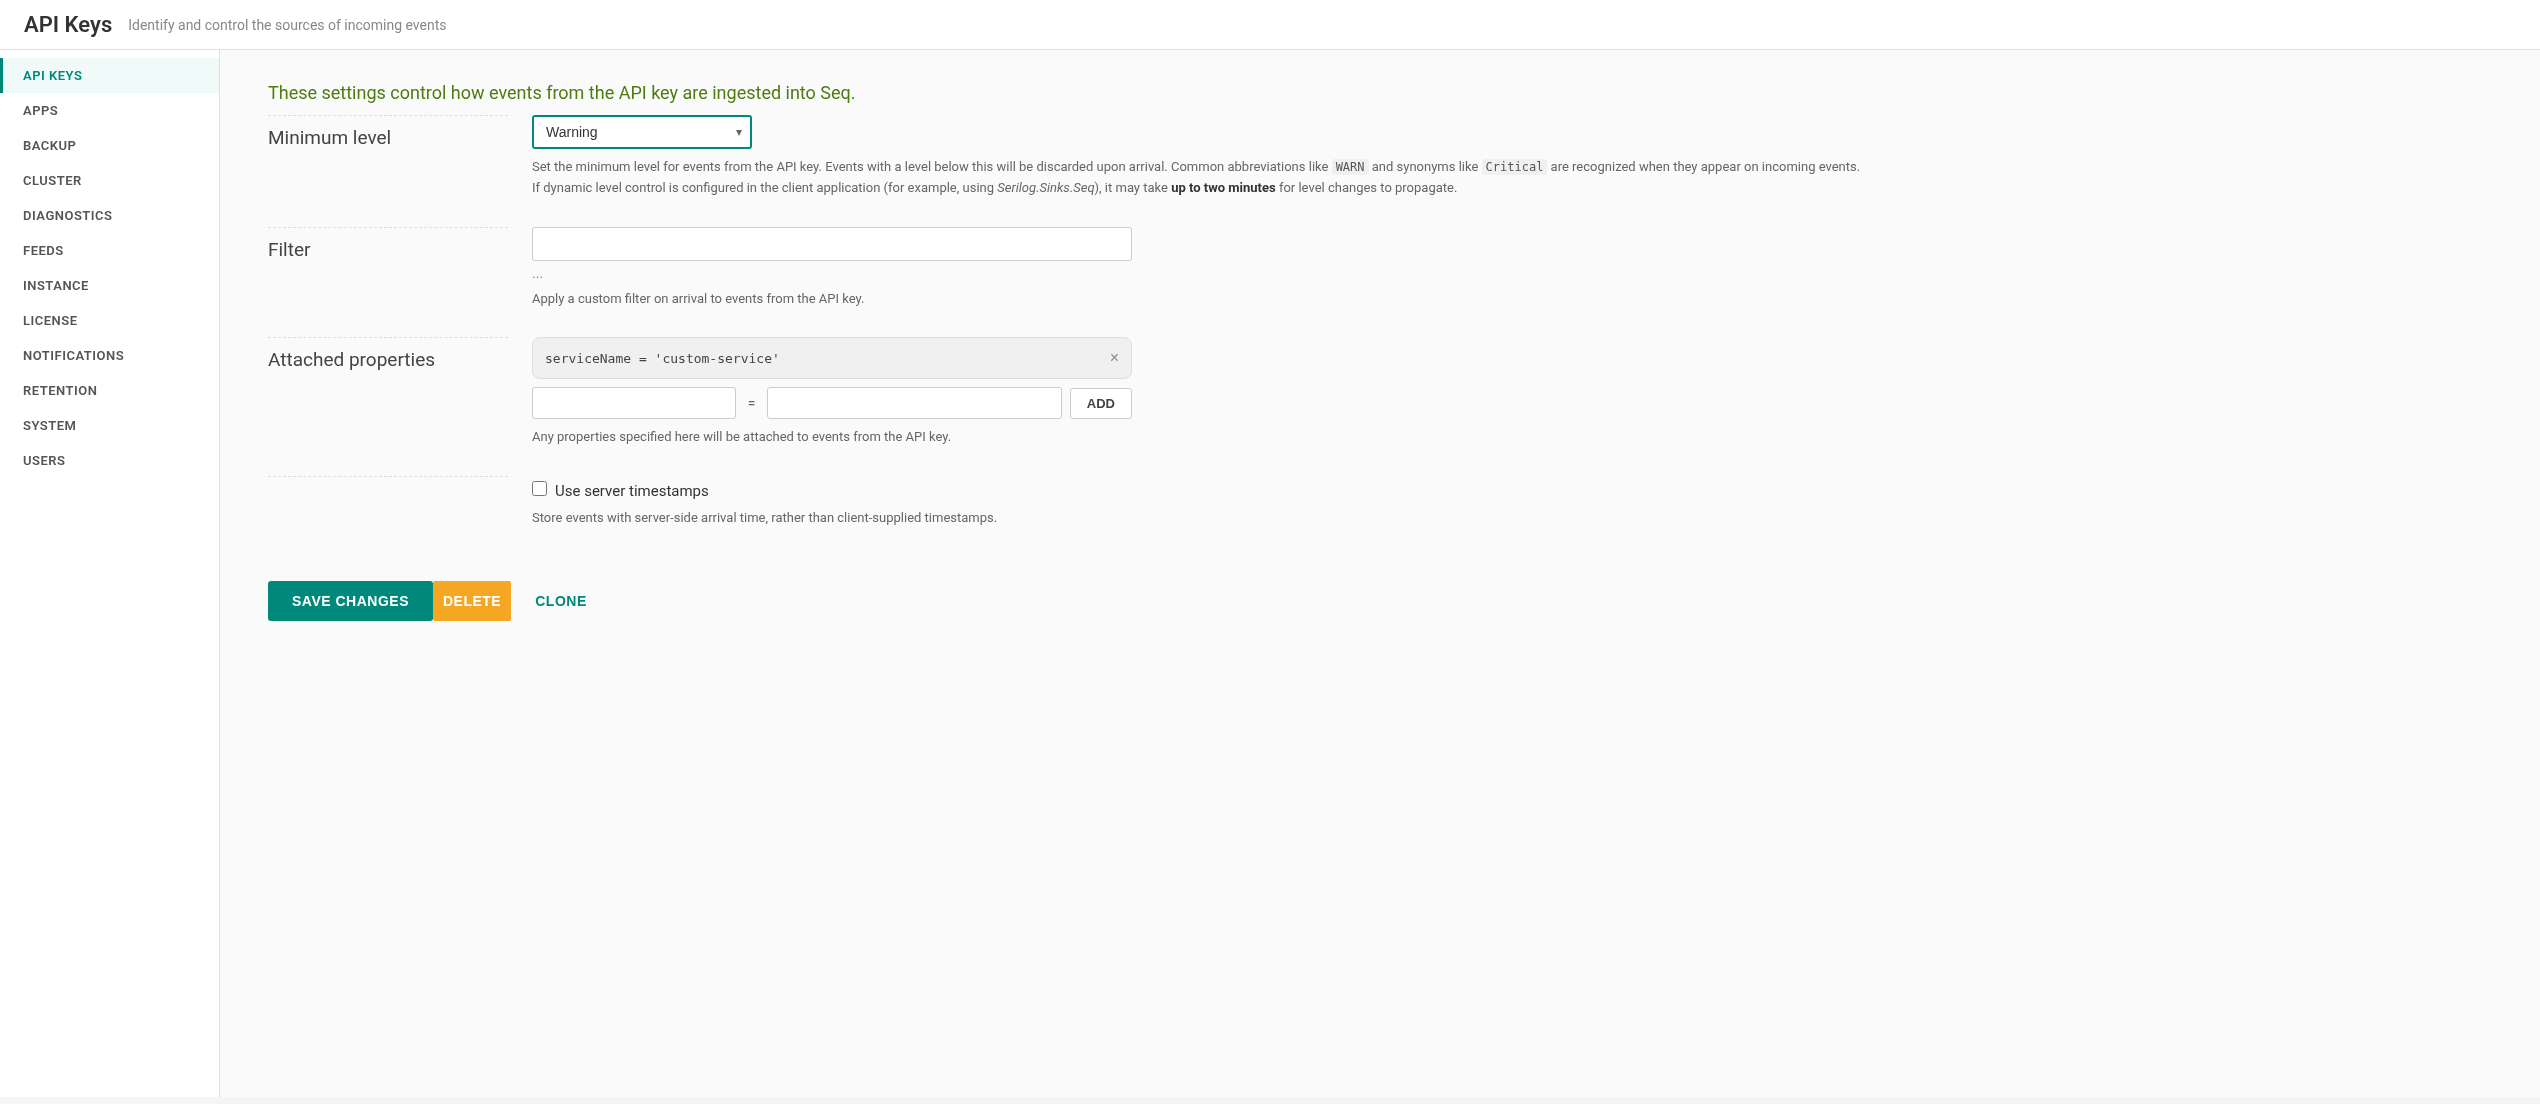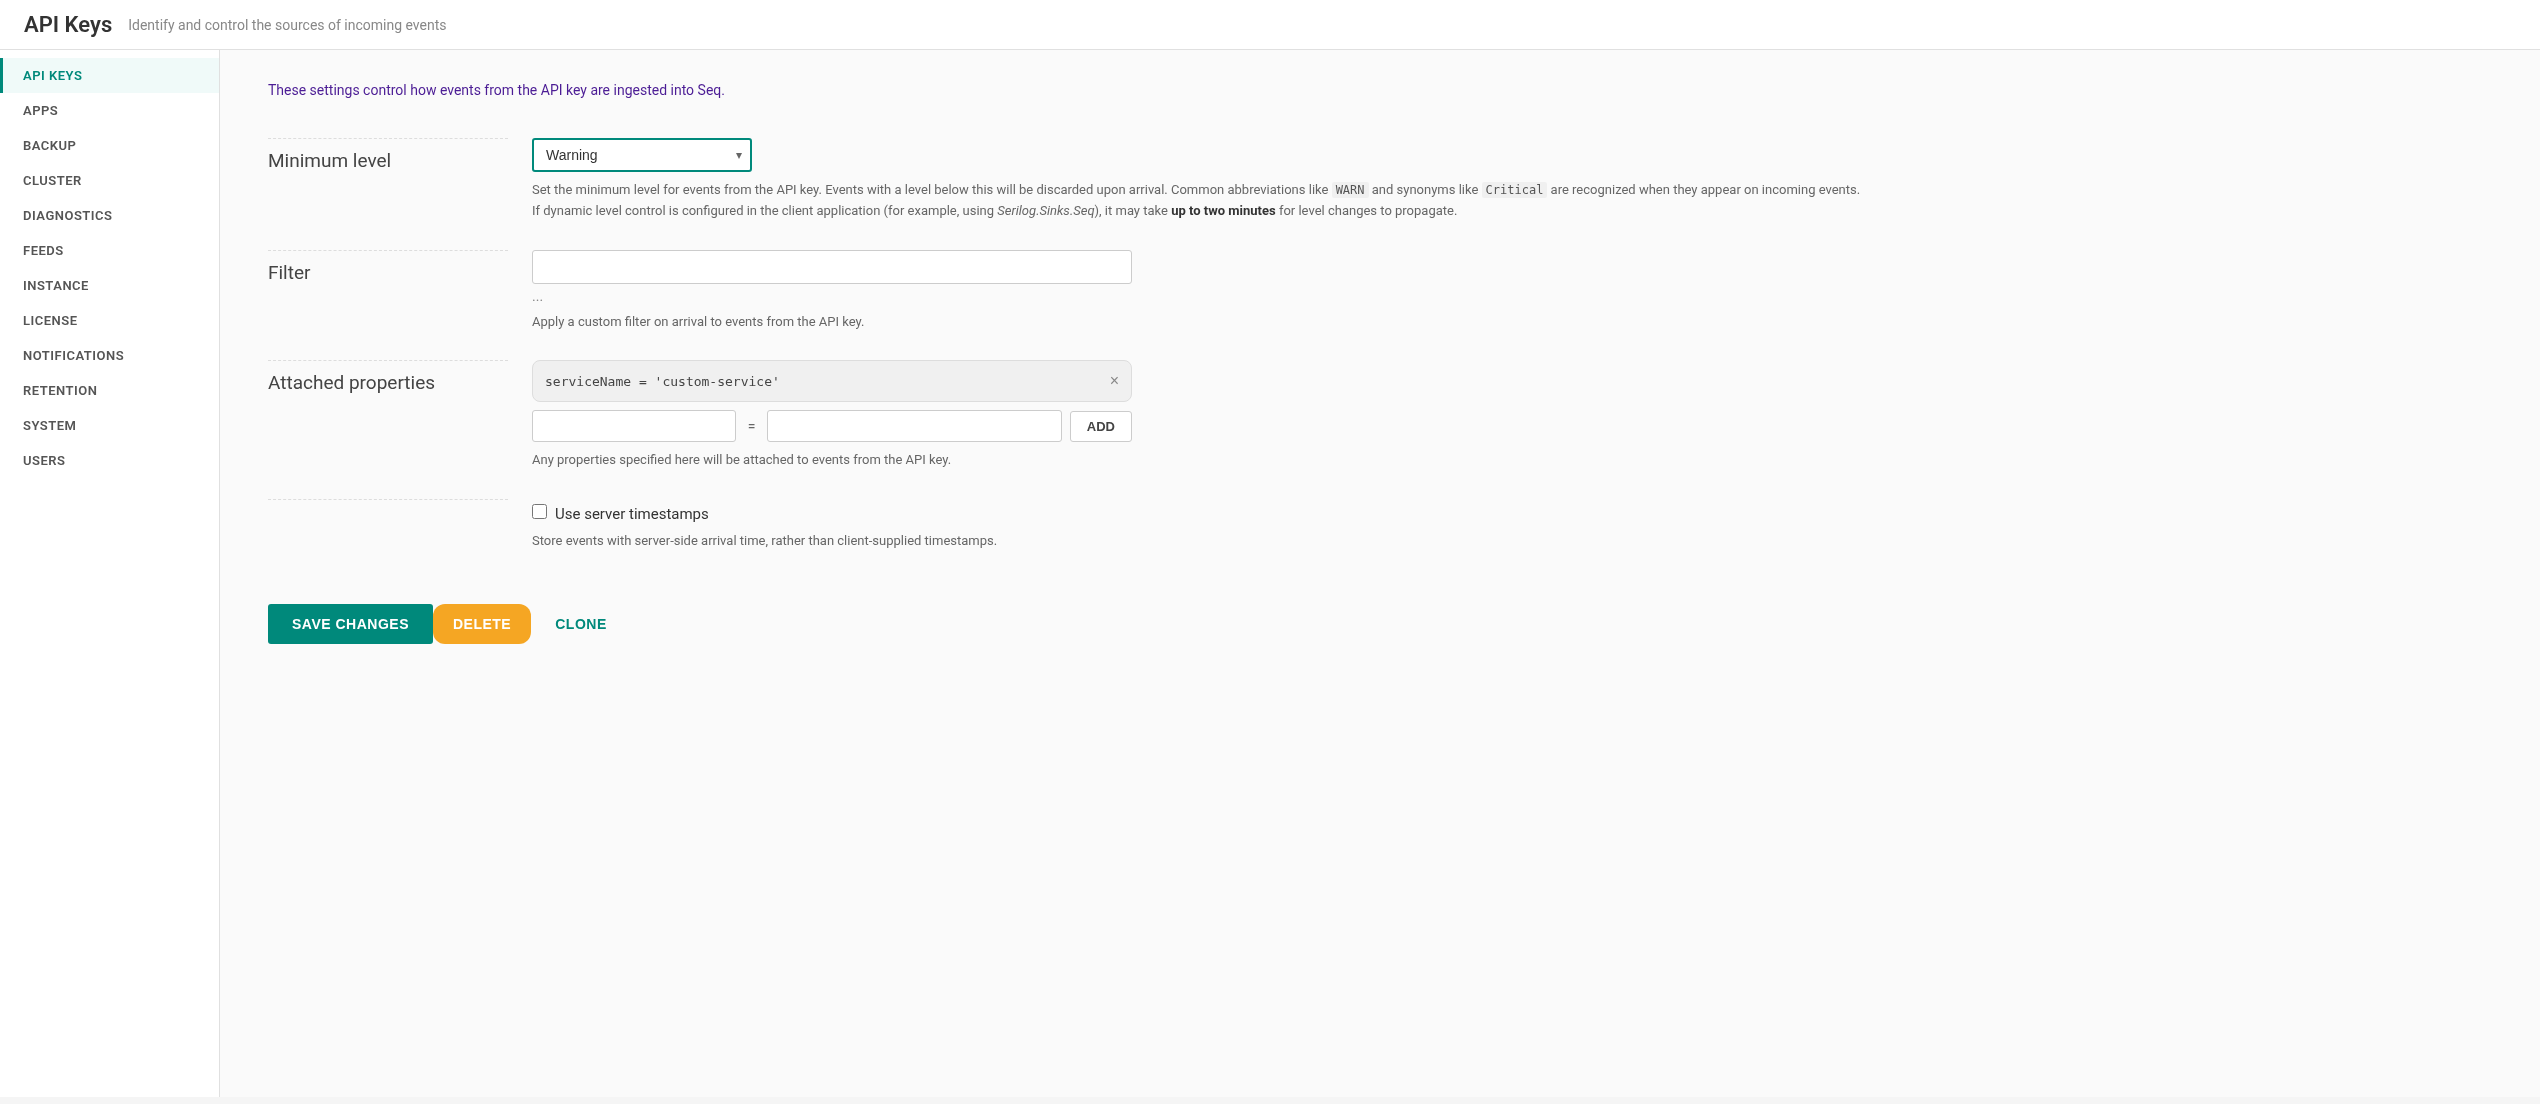--- a/index.html
+++ b/index.html
@@ -53,23 +53,23 @@
     }
 
     .main-content {
       flex: 1;
       padding: 32px 48px;
       background: #fafafa;
       overflow-y: auto;
     }
 
     .settings-description {
-      font-size: 14px;
-      color: #4c1d95;
-      margin-bottom: 40px;
+      font-size: 18px;
+      color: #4d7c0f;
+      margin-bottom: 12px;
     }
 
     .form-section {
       display: flex;
       margin-bottom: 28px;
       align-items: flex-start;
     }
     .form-label {
       width: 240px;
       flex-shrink: 0;
@@ -239,25 +239,25 @@
       color: #fff;
       border: none;
       border-radius: 3px;
       font-size: 14px;
       font-weight: 700;
       letter-spacing: 0.5px;
       cursor: pointer;
       text-transform: uppercase;
     }
     .btn-delete {
-      padding: 12px 20px;
+      padding: 12px 10px;
       background: #f5a623;
       color: #fff;
       border: none;
-      border-radius: 12px;
+      border-radius: 2px;
       font-size: 14px;
       font-weight: 700;
       letter-spacing: 0.5px;
       cursor: pointer;
       text-transform: uppercase;
     }
     .btn-clone {
       padding: 12px 24px;
       background: transparent;
       color: #00897b;

